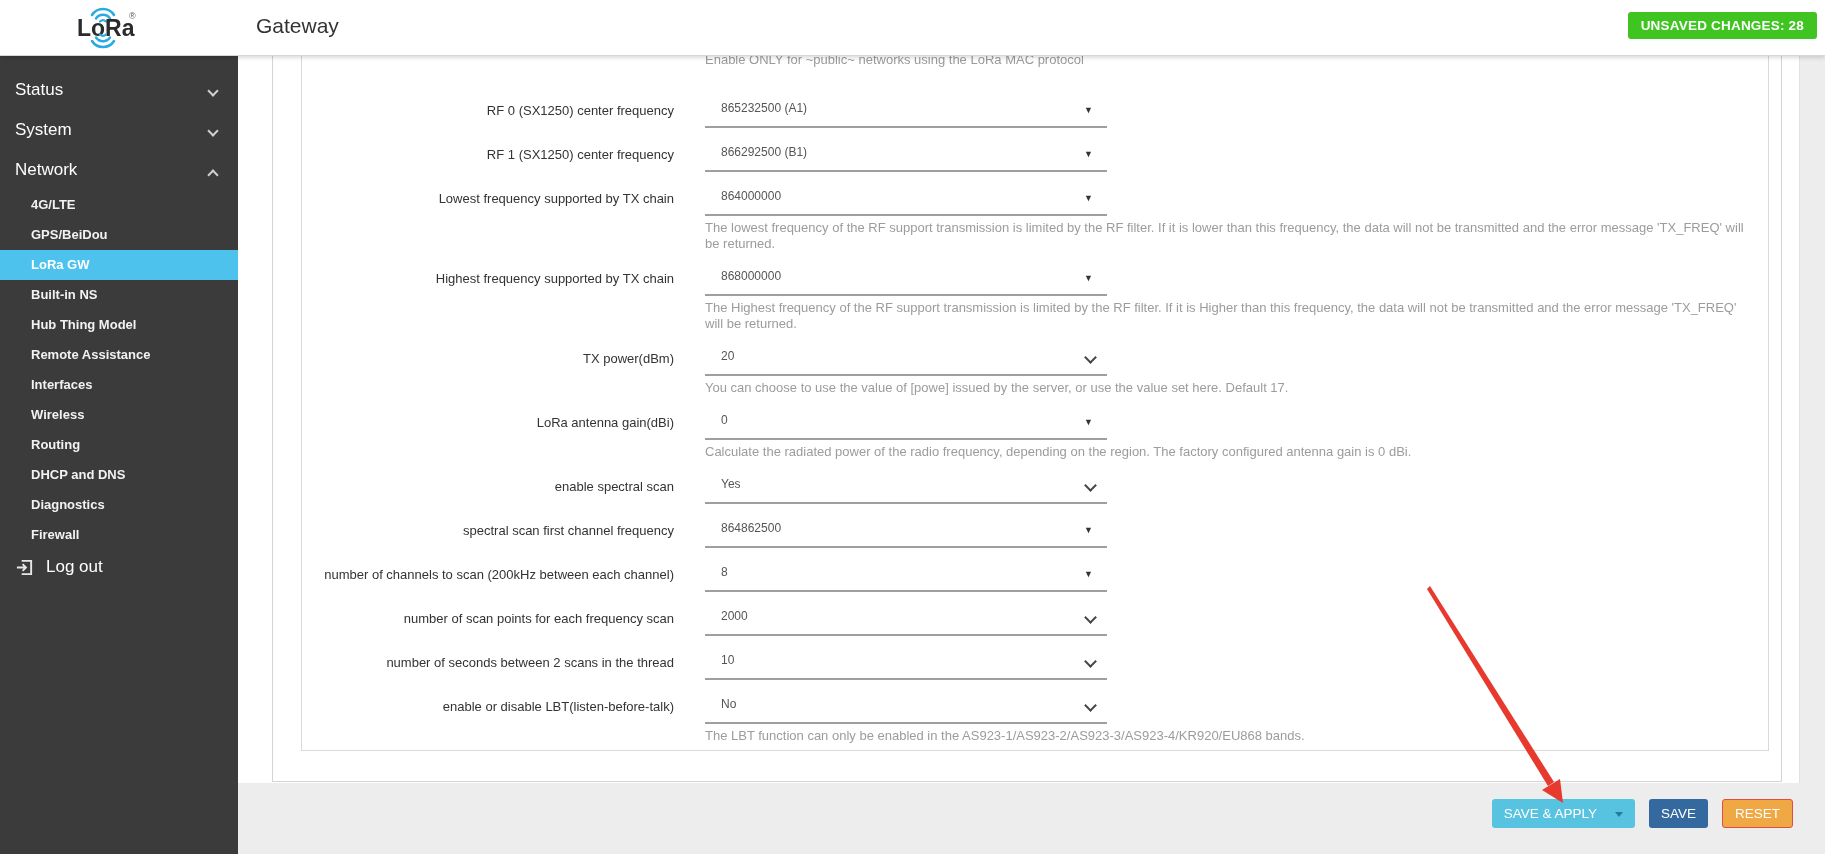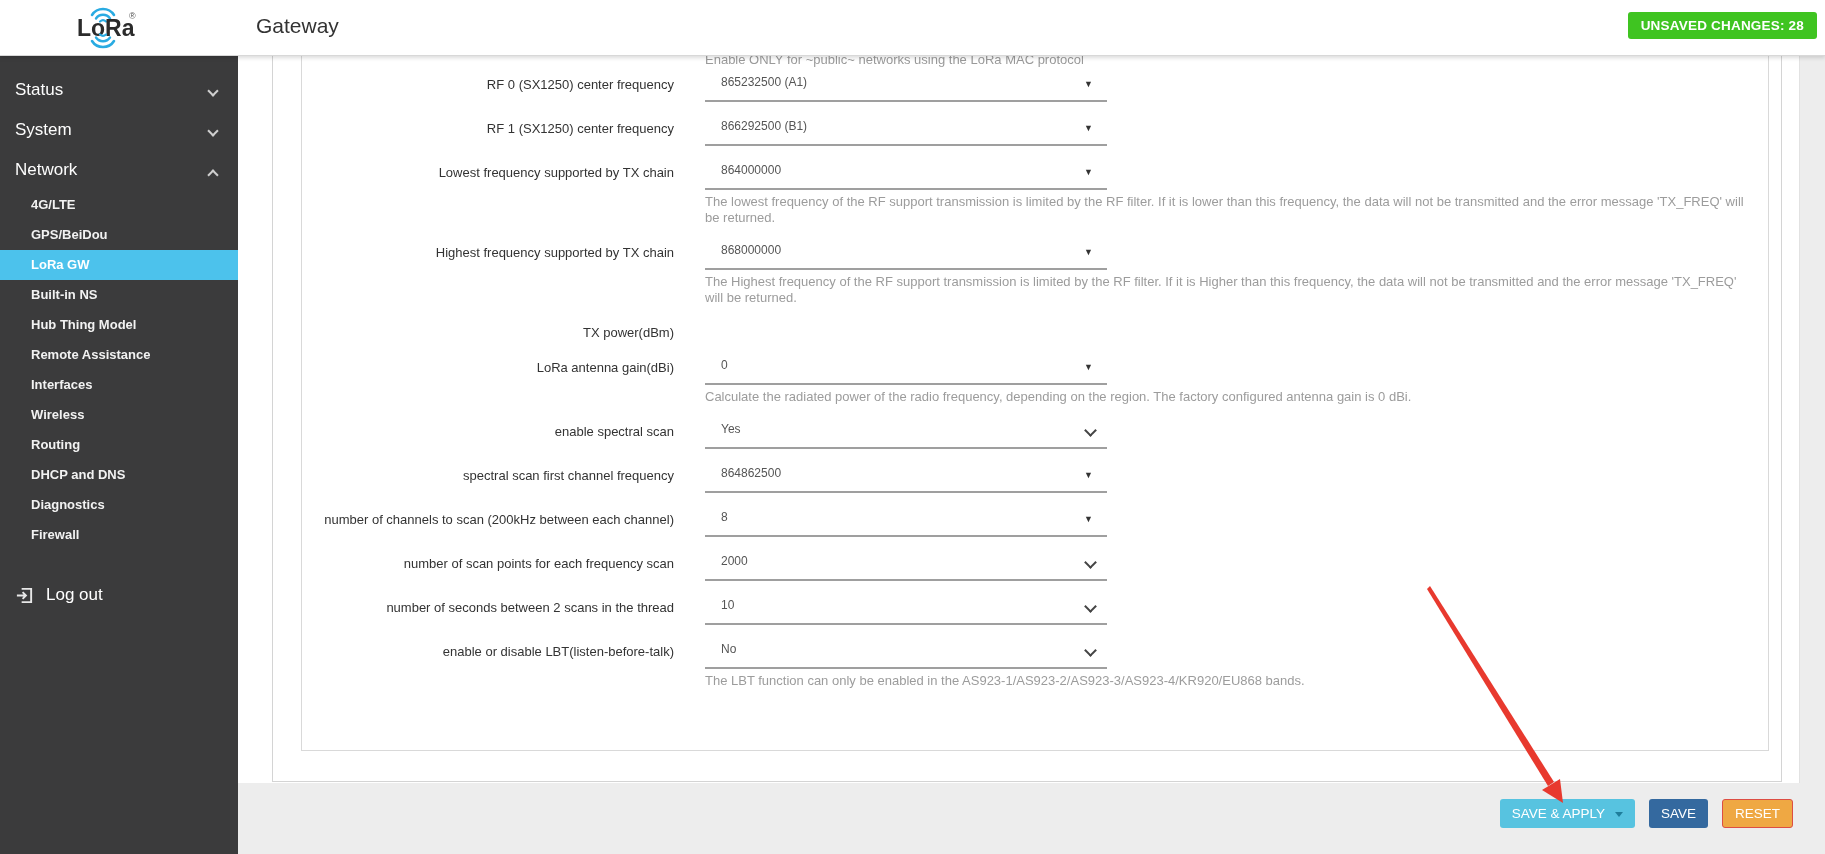--- a/index.html
+++ b/index.html
@@ -17,48 +17,48 @@
   .sidebar { position:absolute; left:0; top:56px; width:238px; height:798px; background:#3b3b3c; z-index:20; }
   .side-section { position:relative; height:40px; line-height:40px; padding-left:15px; color:#fdfdfd;
                   font-size:17px; cursor:pointer; }
   .side-section:first-child { margin-top:14px; }
   .chev { position:absolute; right:21px; top:17px; width:8px; height:8px;
           border-right:2px solid #cfcfcf; border-bottom:2px solid #cfcfcf; transform:rotate(45deg); }
   .chev.up { transform:rotate(-135deg); top:21px; }
   .subitem { height:30px; line-height:30px; padding-left:31px; color:#f2f2f2; font-size:13px;
              font-weight:bold; cursor:pointer; }
   .subitem.active { background:#4cc2ec; color:#fff; }
-  .logout { margin-top:28px; height:34px; line-height:34px; padding-left:15px; color:#fff; font-size:17px; cursor:pointer;
+  .logout { height:34px; line-height:34px; padding-left:15px; color:#fff; font-size:17px; cursor:pointer;
             display:flex; align-items:center; gap:12px; }
   .logout svg { flex:0 0 auto; }
 
   
   .main { position:absolute; left:238px; top:56px; width:1776px; height:798px; background:#fff; overflow:hidden; z-index:1; }
   .outer-box { position:absolute; left:34px; top:-60px; width:1510px; height:786px;
                background:#fff; border:1px solid #d4d4d4; }
   .panel { position:absolute; left:28px; top:10px; width:1468px; height:744px;
            background:#fff; border:1px solid #d9d9d9; }
   .clip-note { margin:44px 0 0 403px; font-size:13px; color:#9a9a9a; line-height:16px; }
-  .rows { margin-top:2px; }
+  .rows { margin-top:28px; }
   .frow { display:flex; margin-bottom:12px; }
   .flabel { width:372px; flex:0 0 372px; text-align:right; font-size:13px; color:#333; line-height:16px; padding-top:7px; }
   .fcol { margin-left:31px; width:402px; flex:0 0 402px; }
   .sel { position:relative; height:32px; border-bottom:2px solid #9f9f9f; cursor:pointer; }
   .sel .val { position:absolute; left:16px; top:5px; font-size:12px; color:#555; }
   .arr-tri { position:absolute; right:14px; top:9px; font-size:9px; color:#333; }
   .arr-chev { position:absolute; right:12px; top:9px; width:9px; height:9px;
               border-right:2px solid #444; border-bottom:2px solid #444; transform:rotate(45deg); }
   .help { margin-top:4px; font-size:13px; color:#9c9c9c; line-height:16px; max-width:1040px; width:1040px; }
 
   
   .footer { position:absolute; left:238px; top:783px; width:1587px; height:71px; background:#ededed; z-index:5;
             display:flex; align-items:flex-start; justify-content:flex-end; padding:16px 32px 0 0; gap:14px; }
   .btn { height:29px; border-radius:3px; border:none; color:#fff; font-size:13.5px; font-family:"Liberation Sans",sans-serif;
          padding:0 12px; cursor:pointer; display:flex; align-items:center; }
-  .btn-apply { background:#57c3e0; gap:10px; }
+  .btn-apply { background:#57c3e0; gap:18px; }
   .btn-apply .caret { width:0; height:0; border-left:4px solid transparent; border-right:4px solid transparent;
                       border-top:5px solid #1f7e9b; margin-top:2px; }
   .btn-save { background:#34699f; }
   .btn-reset { background:#efa843; border:1px solid #dd4e44; }
 
   
   .scrollstrip { position:absolute; right:0; top:56px; width:26px; height:798px; background:#ededed;
                  border-left:1px solid #e2e2e2; z-index:2; }
 
   
@@ -157,20 +157,27 @@
       <div class="sel">
         <span class="val">868000000</span>
         <span class="arr-tri">▼</span>
       </div>
       <div class="help">The Highest frequency of the RF support transmission is limited by the RF filter. If it is Higher than this frequency, the data will not be transmitted and the error message 'TX_FREQ' will be returned.</div>
     </div>
   </div>
 
   <div class="frow">
     <div class="flabel">TX power(dBm)</div>
+    <div class="fcol">
+      <div class="sel">
+        <span class="val">20</span>
+        <span class="arr-chev"></span>
+      </div>
+      <div class="help">You can choose to use the value of [powe] issued by the server, or use the value set here. Default 17.</div>
+    </div>
   </div>
 
   <div class="frow">
     <div class="flabel">LoRa antenna gain(dBi)</div>
     <div class="fcol">
       <div class="sel">
         <span class="val">0</span>
         <span class="arr-tri">▼</span>
       </div>
       <div class="help">Calculate the radiated power of the radio frequency, depending on the region. The factory configured antenna gain is 0 dBi.</div>

